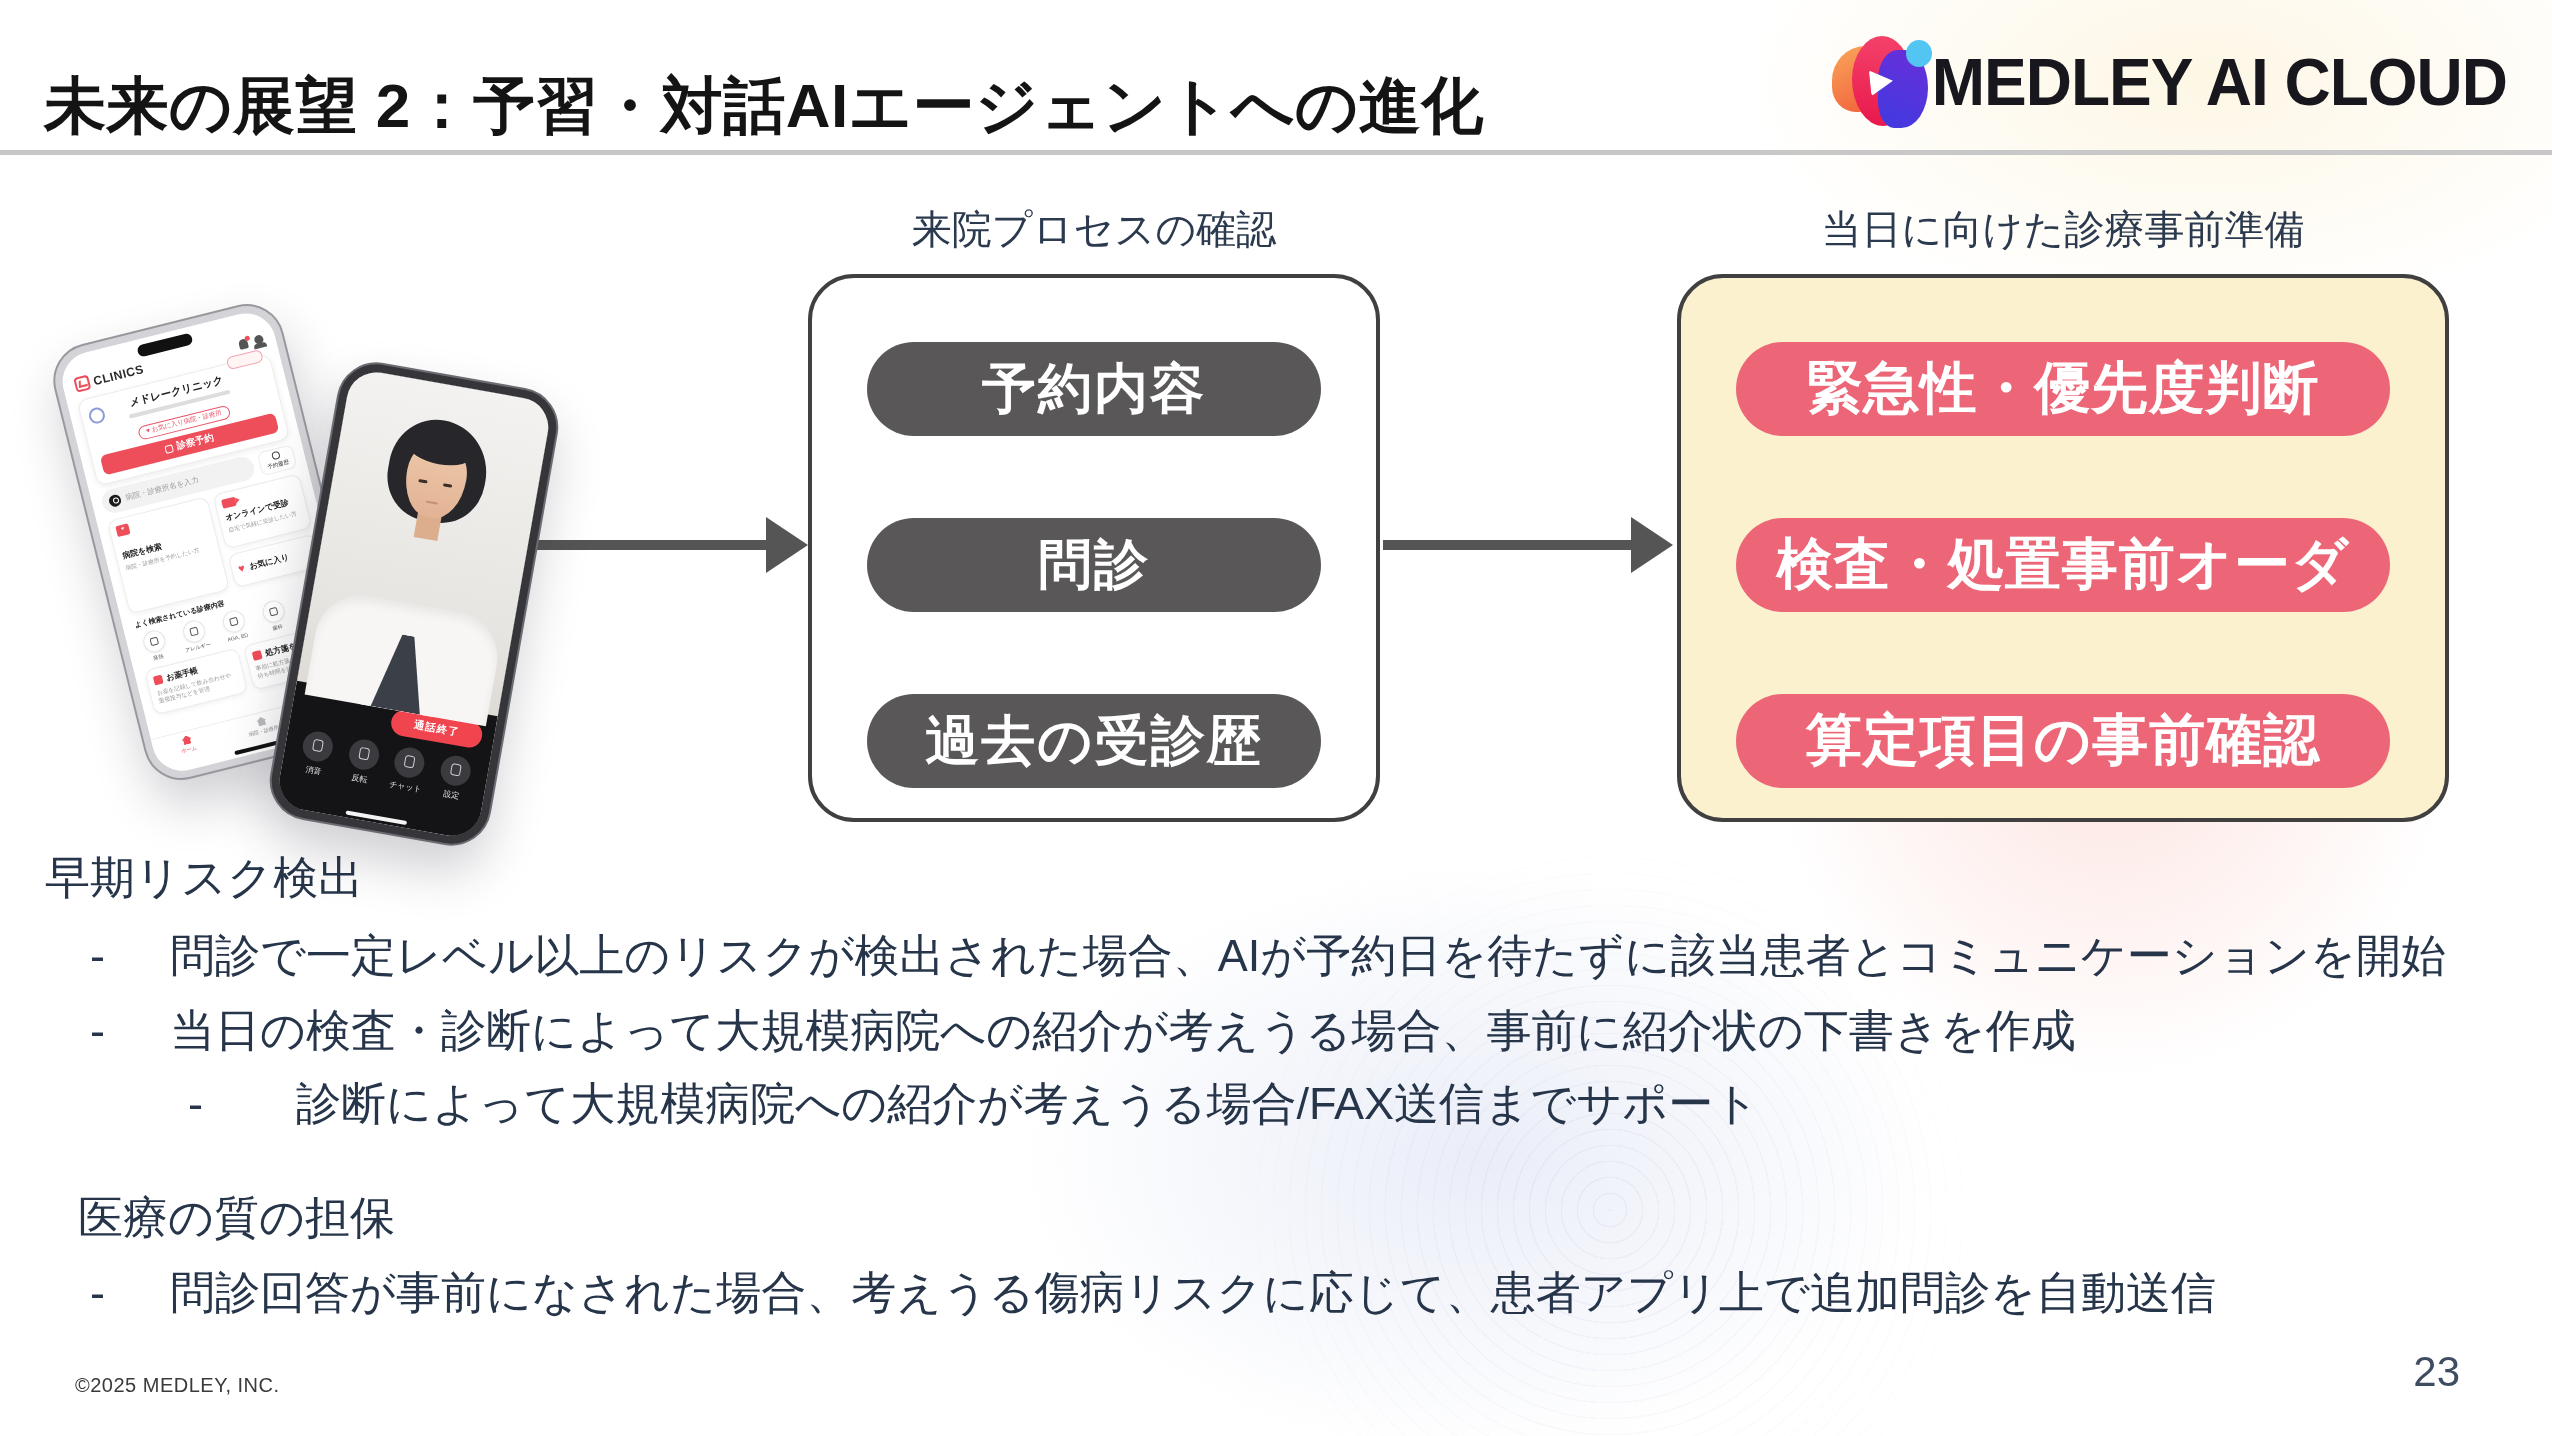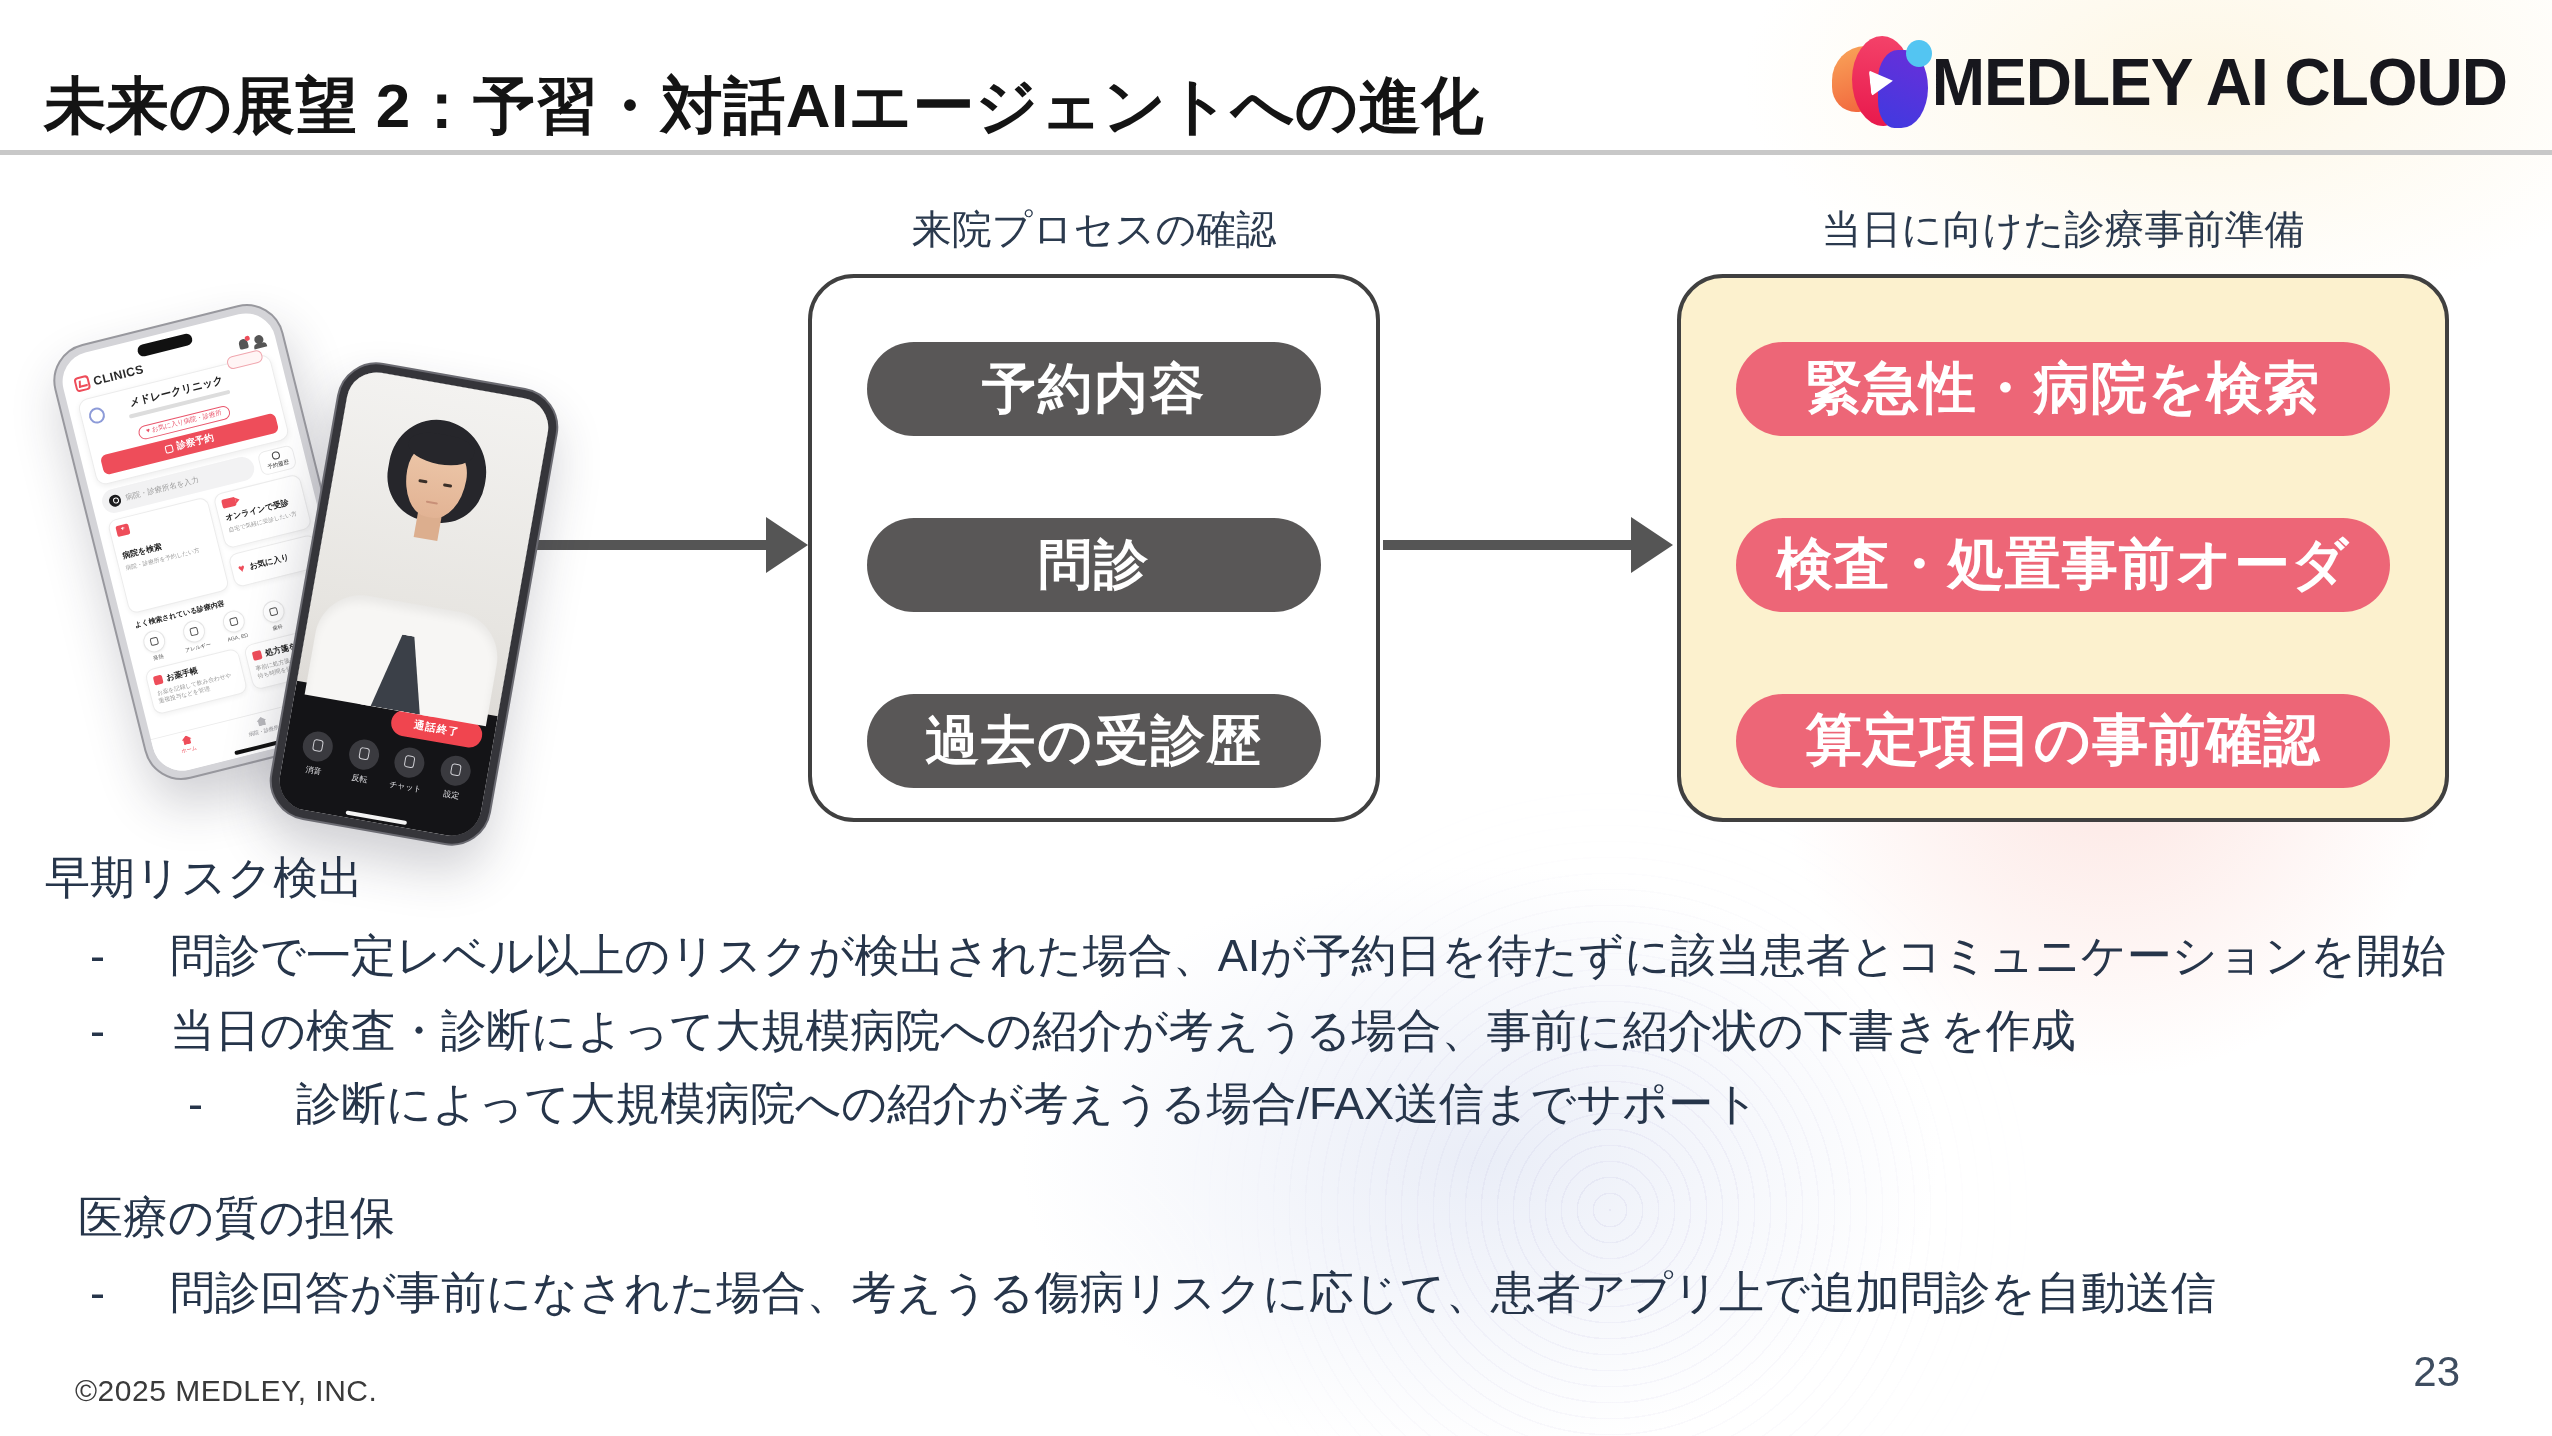--- a/index.html
+++ b/index.html
@@ -51,21 +51,21 @@
   
   .note{position:absolute;font-size:45px;color:#26354A;white-space:nowrap;}
   .note .dash{display:inline-block;}
   .n-sec1{left:45px;top:848px;}
   .n-b1{left:90px;top:926px;} .n-b1 .dash,.n-b2 .dash{width:80px;}
   .n-b2{left:90px;top:1001px;}
   .n-b3{left:188px;top:1074px;} .n-b3 .dash{width:108px;}
   .n-sec2{left:45px;top:1188px;margin-left:33px;}
   .n-b4{left:90px;top:1263px;} .n-b4 .dash{width:80px;}
   
-  .copyright{position:absolute;left:75px;top:1374px;font-size:30px;color:#3a3a3a;letter-spacing:0.5px;}
+  .copyright{position:absolute;left:75px;top:1374px;font-size:20px;color:#3a3a3a;letter-spacing:0.5px;}
   .pagenum{position:absolute;right:92px;top:1348px;font-size:42px;color:#3E4D60;}
   
   .phone{position:absolute;box-sizing:border-box;box-shadow:0 26px 50px rgba(40,40,60,0.22);}
   .phone-a{left:96px;top:318px;width:236px;height:448px;transform:rotate(-14deg);background:#d4d4d8;border:2px solid #98989e;border-radius:38px;padding:7px;z-index:2;}
   .phone-b{left:302px;top:372px;width:224px;height:464px;transform:rotate(10deg);background:#35353a;border:2px solid #6b6b72;border-radius:40px;padding:8px;z-index:3;}
   .screen{position:relative;width:100%;height:100%;border-radius:30px;overflow:hidden;background:#ffffff;box-sizing:border-box;}
   .notch{position:absolute;left:50%;top:6px;transform:translateX(-50%);width:56px;height:12px;border-radius:7px;background:#111;z-index:5;}
   
   .app{position:absolute;inset:0;font-family:"Liberation Sans","DejaVu Sans",sans-serif;color:#333;}
   .app-head{display:flex;align-items:center;justify-content:space-between;padding:22px 12px 4px 12px;}
@@ -333,21 +333,21 @@
 
   <div class="flow-label lbl-process">来院プロセスの確認</div>
   <div class="flow-box box-process">
     <div class="pill pill-gray p1">予約内容</div>
     <div class="pill pill-gray p2">問診</div>
     <div class="pill pill-gray p3">過去の受診歴</div>
   </div>
 
   <div class="flow-label lbl-prep">当日に向けた診療事前準備</div>
   <div class="flow-box box-prep">
-    <div class="pill pill-red p1">緊急性・病院を検索</div>
+    <div class="pill pill-red p1">緊急性・優先度判断</div>
     <div class="pill pill-red p2">検査・処置事前オーダ</div>
     <div class="pill pill-red p3">算定項目の事前確認</div>
   </div>
 
   <div class="note n-sec1">早期リスク検出</div>
   <div class="note n-b1"><span class="dash">-</span><span>問診で一定レベル以上のリスクが検出された場合、AIが予約日を待たずに該当患者とコミュニケーションを開始</span></div>
   <div class="note n-b2"><span class="dash">-</span><span>当日の検査・診断によって大規模病院への紹介が考えうる場合、事前に紹介状の下書きを作成</span></div>
   <div class="note n-b3"><span class="dash">-</span><span>診断によって大規模病院への紹介が考えうる場合/FAX送信までサポート</span></div>
   <div class="note n-sec2">医療の質の担保</div>
   <div class="note n-b4"><span class="dash">-</span><span>問診回答が事前になされた場合、考えうる傷病リスクに応じて、患者アプリ上で追加問診を自動送信</span></div>

